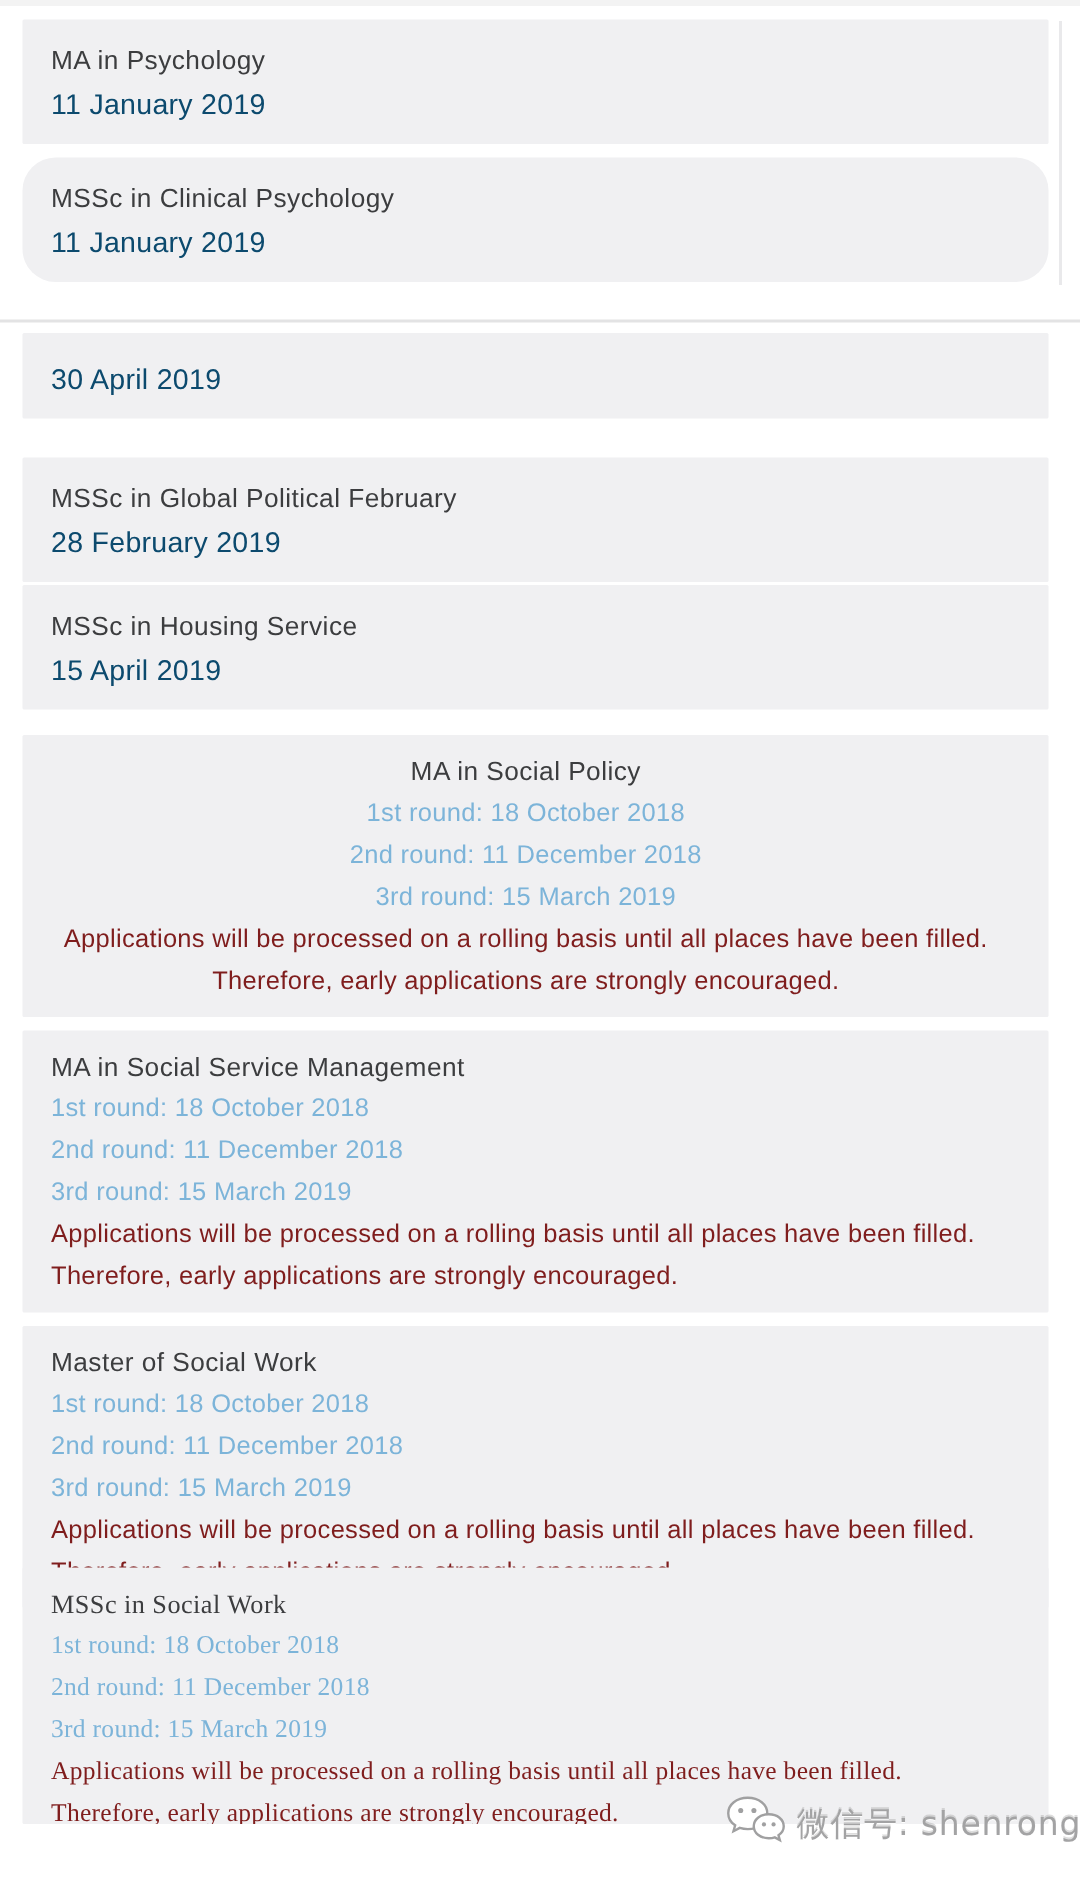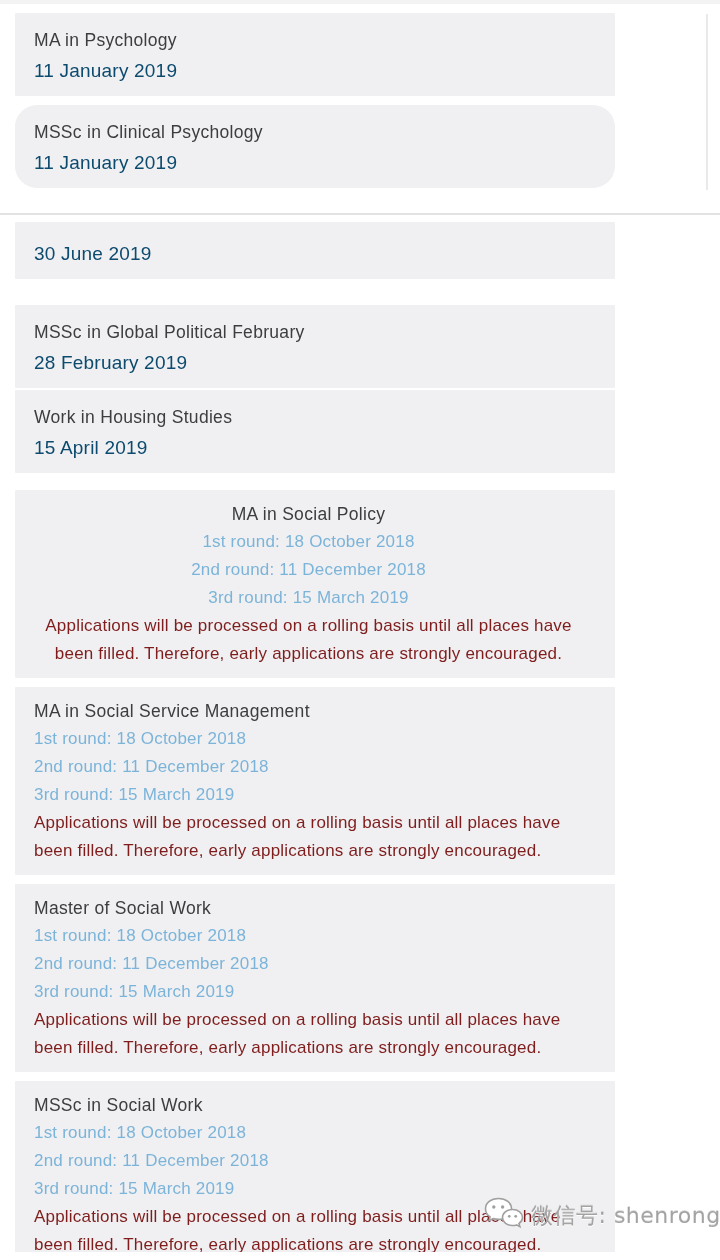--- a/index.html
+++ b/index.html
@@ -8,21 +8,21 @@
     position:relative;
     background:#ffffff;
     font-family:"Liberation Sans", sans-serif;
     overflow:hidden;
   }
   .top-strip {
     position:absolute; top:0; left:0; width:720px; height:4px;
     background:#f3f3f3;
   }
   .card {
-    position:absolute; left:15px; width:600px;
+    position:absolute; left:15px; width:684px;
     background:#f0f0f2;
     padding:14px 32px 13px 19px;
     border-radius:1px;
   }
   .card .title {
     font-size:17.5px; font-weight:500; color:#3c3d3f;
     letter-spacing:0.3px; line-height:26px;
   }
   .card .deadline {
     font-size:19px; color:#0c4a6e; letter-spacing:0.2px;
@@ -59,48 +59,48 @@
   }
   
   #c0 { top:13px;  }
   #c1 { top:105px;border-radius:22px; }
   #c2 { top:222px; }
   #c3 { top:305px; }
   #c4 { top:390px; }
   #c5 { top:490px;text-align:center; }
   #c6 { top:687px; }
   #c7 { top:884px; }
-  #c8 { top:1081px; }
+  #c8 { top:1045px;font-family:Liberation Serif, serif; }
 </style>
 </head>
 <body>
 
 <div class="top-strip"></div>
 
 <div class="card" id="c0">
   <div class="title">MA in Psychology</div>
   <div class="deadline">11 January 2019</div>
 </div>
 <div class="card" id="c1">
   <div class="title">MSSc in Clinical Psychology</div>
   <div class="deadline">11 January 2019</div>
 </div>
 <div class="scrollbar-track"></div>
 
 <div class="section-divider"></div>
 
 <div class="card" id="c2">
-  <div class="deadline">30 June 2019</div>
+  <div class="deadline">30 April 2019</div>
 </div>
 <div class="card" id="c3">
   <div class="title">MSSc in Global Political February</div>
   <div class="deadline">28 February 2019</div>
 </div>
 <div class="card" id="c4">
-  <div class="title">Work in Housing Studies</div>
+  <div class="title">MSSc in Housing Service</div>
   <div class="deadline">15 April 2019</div>
 </div>
 
 <div class="card rounds" id="c5">
   <div class="title">MA in Social Policy</div>
   <div class="round-line">1st round: 18 October 2018</div>
   <div class="round-line">2nd round: 11 December 2018</div>
   <div class="round-line">3rd round: 15 March 2019</div>
   <div class="note">Applications will be processed on a rolling basis until all places have been filled. Therefore, early applications are strongly encouraged.</div>
 </div>

